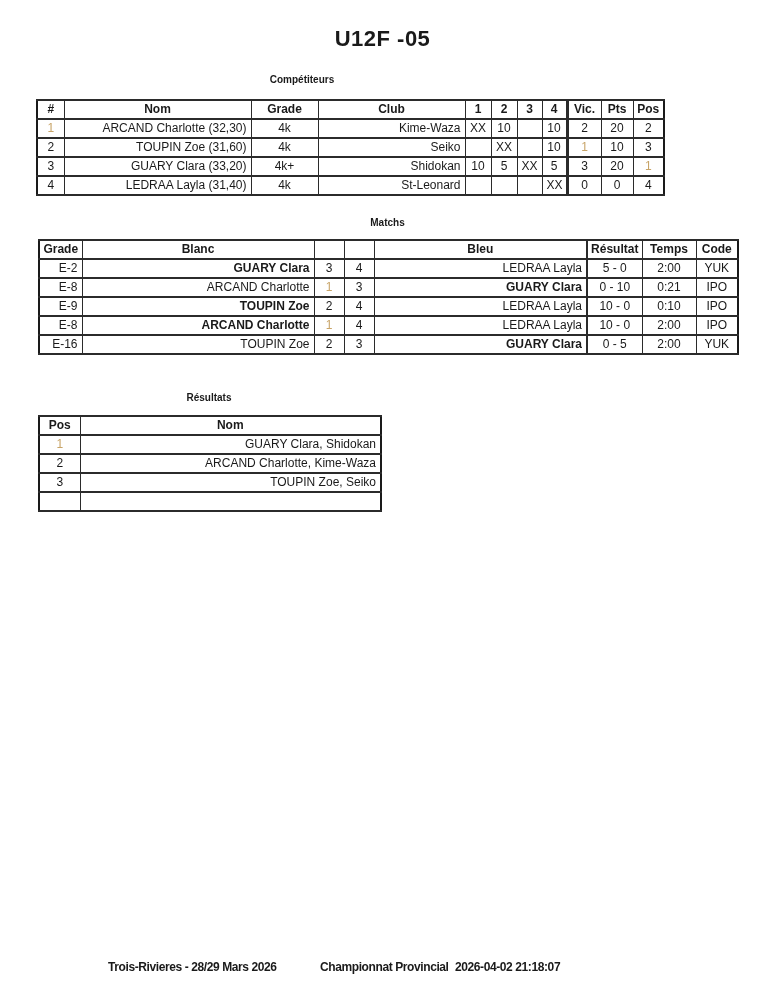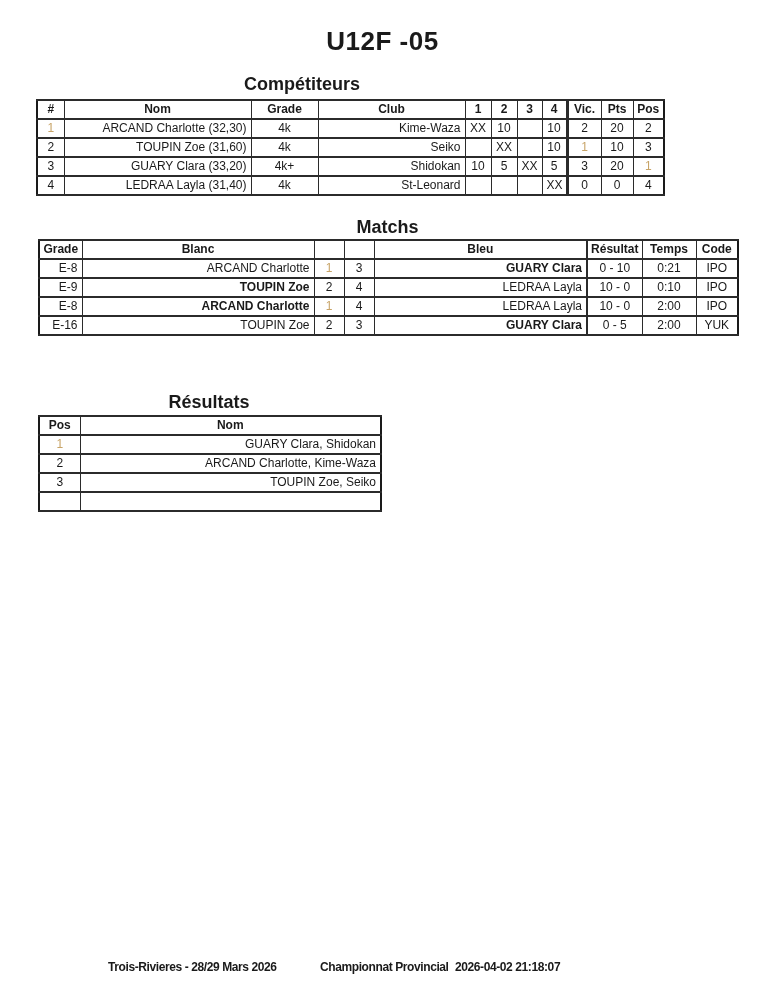--- a/index.html
+++ b/index.html
@@ -3,23 +3,23 @@
 <meta charset="utf-8">
 <style>
   html,body{margin:0;padding:0;}
   body{
     width:765px;height:990px;position:relative;background:#ffffff;
     color:#1a1a1a;font-family:"Liberation Sans","DejaVu Sans",sans-serif;
     -webkit-font-smoothing:antialiased;
   }
   .title{
     position:absolute;top:26px;left:0;width:765px;text-align:center;
-    font-size:26px;font-weight:bold;letter-spacing:0.5px;
-  }
-  .sec-heading{position:absolute;font-size:18px;font-weight:bold;text-align:center;}
+    font-size:22px;font-weight:bold;letter-spacing:0.5px;
+  }
+  .sec-heading{position:absolute;font-size:10px;font-weight:bold;text-align:center;}
   #comp-heading{top:74px;left:36px;width:532px;}
   #match-heading{top:217px;left:38px;width:699px;}
   #res-heading{top:392px;left:38px;width:342px;}
 
   table{
     position:absolute;border-collapse:collapse;table-layout:fixed;
     font-size:12px;border:2px solid #1a1a1a;
   }
   #comp-table{top:99px;left:36px;width:627px;}
   #match-table{top:239px;left:38px;width:699px;}
@@ -154,20 +154,30 @@
       <th></th>
       <th></th>
       <th>Bleu</th>
       <th class="vmed">Résultat</th>
       <th>Temps</th>
       <th>Code</th>
     </tr>
   </thead>
   <tbody>
     <tr>
+      <td class="al">E-2</td>
+      <td class="al winner">GUARY Clara</td>
+      <td class="ac">3</td>
+      <td class="ac">4</td>
+      <td class="al">LEDRAA Layla</td>
+      <td class="ac vmed">5 - 0</td>
+      <td class="ac">2:00</td>
+      <td class="ac">YUK</td>
+    </tr>
+    <tr>
       <td class="al">E-8</td>
       <td class="al">ARCAND Charlotte</td>
       <td class="ac tan-one">1</td>
       <td class="ac">3</td>
       <td class="al winner">GUARY Clara</td>
       <td class="ac vmed">0 - 10</td>
       <td class="ac">0:21</td>
       <td class="ac">IPO</td>
     </tr>
     <tr>

